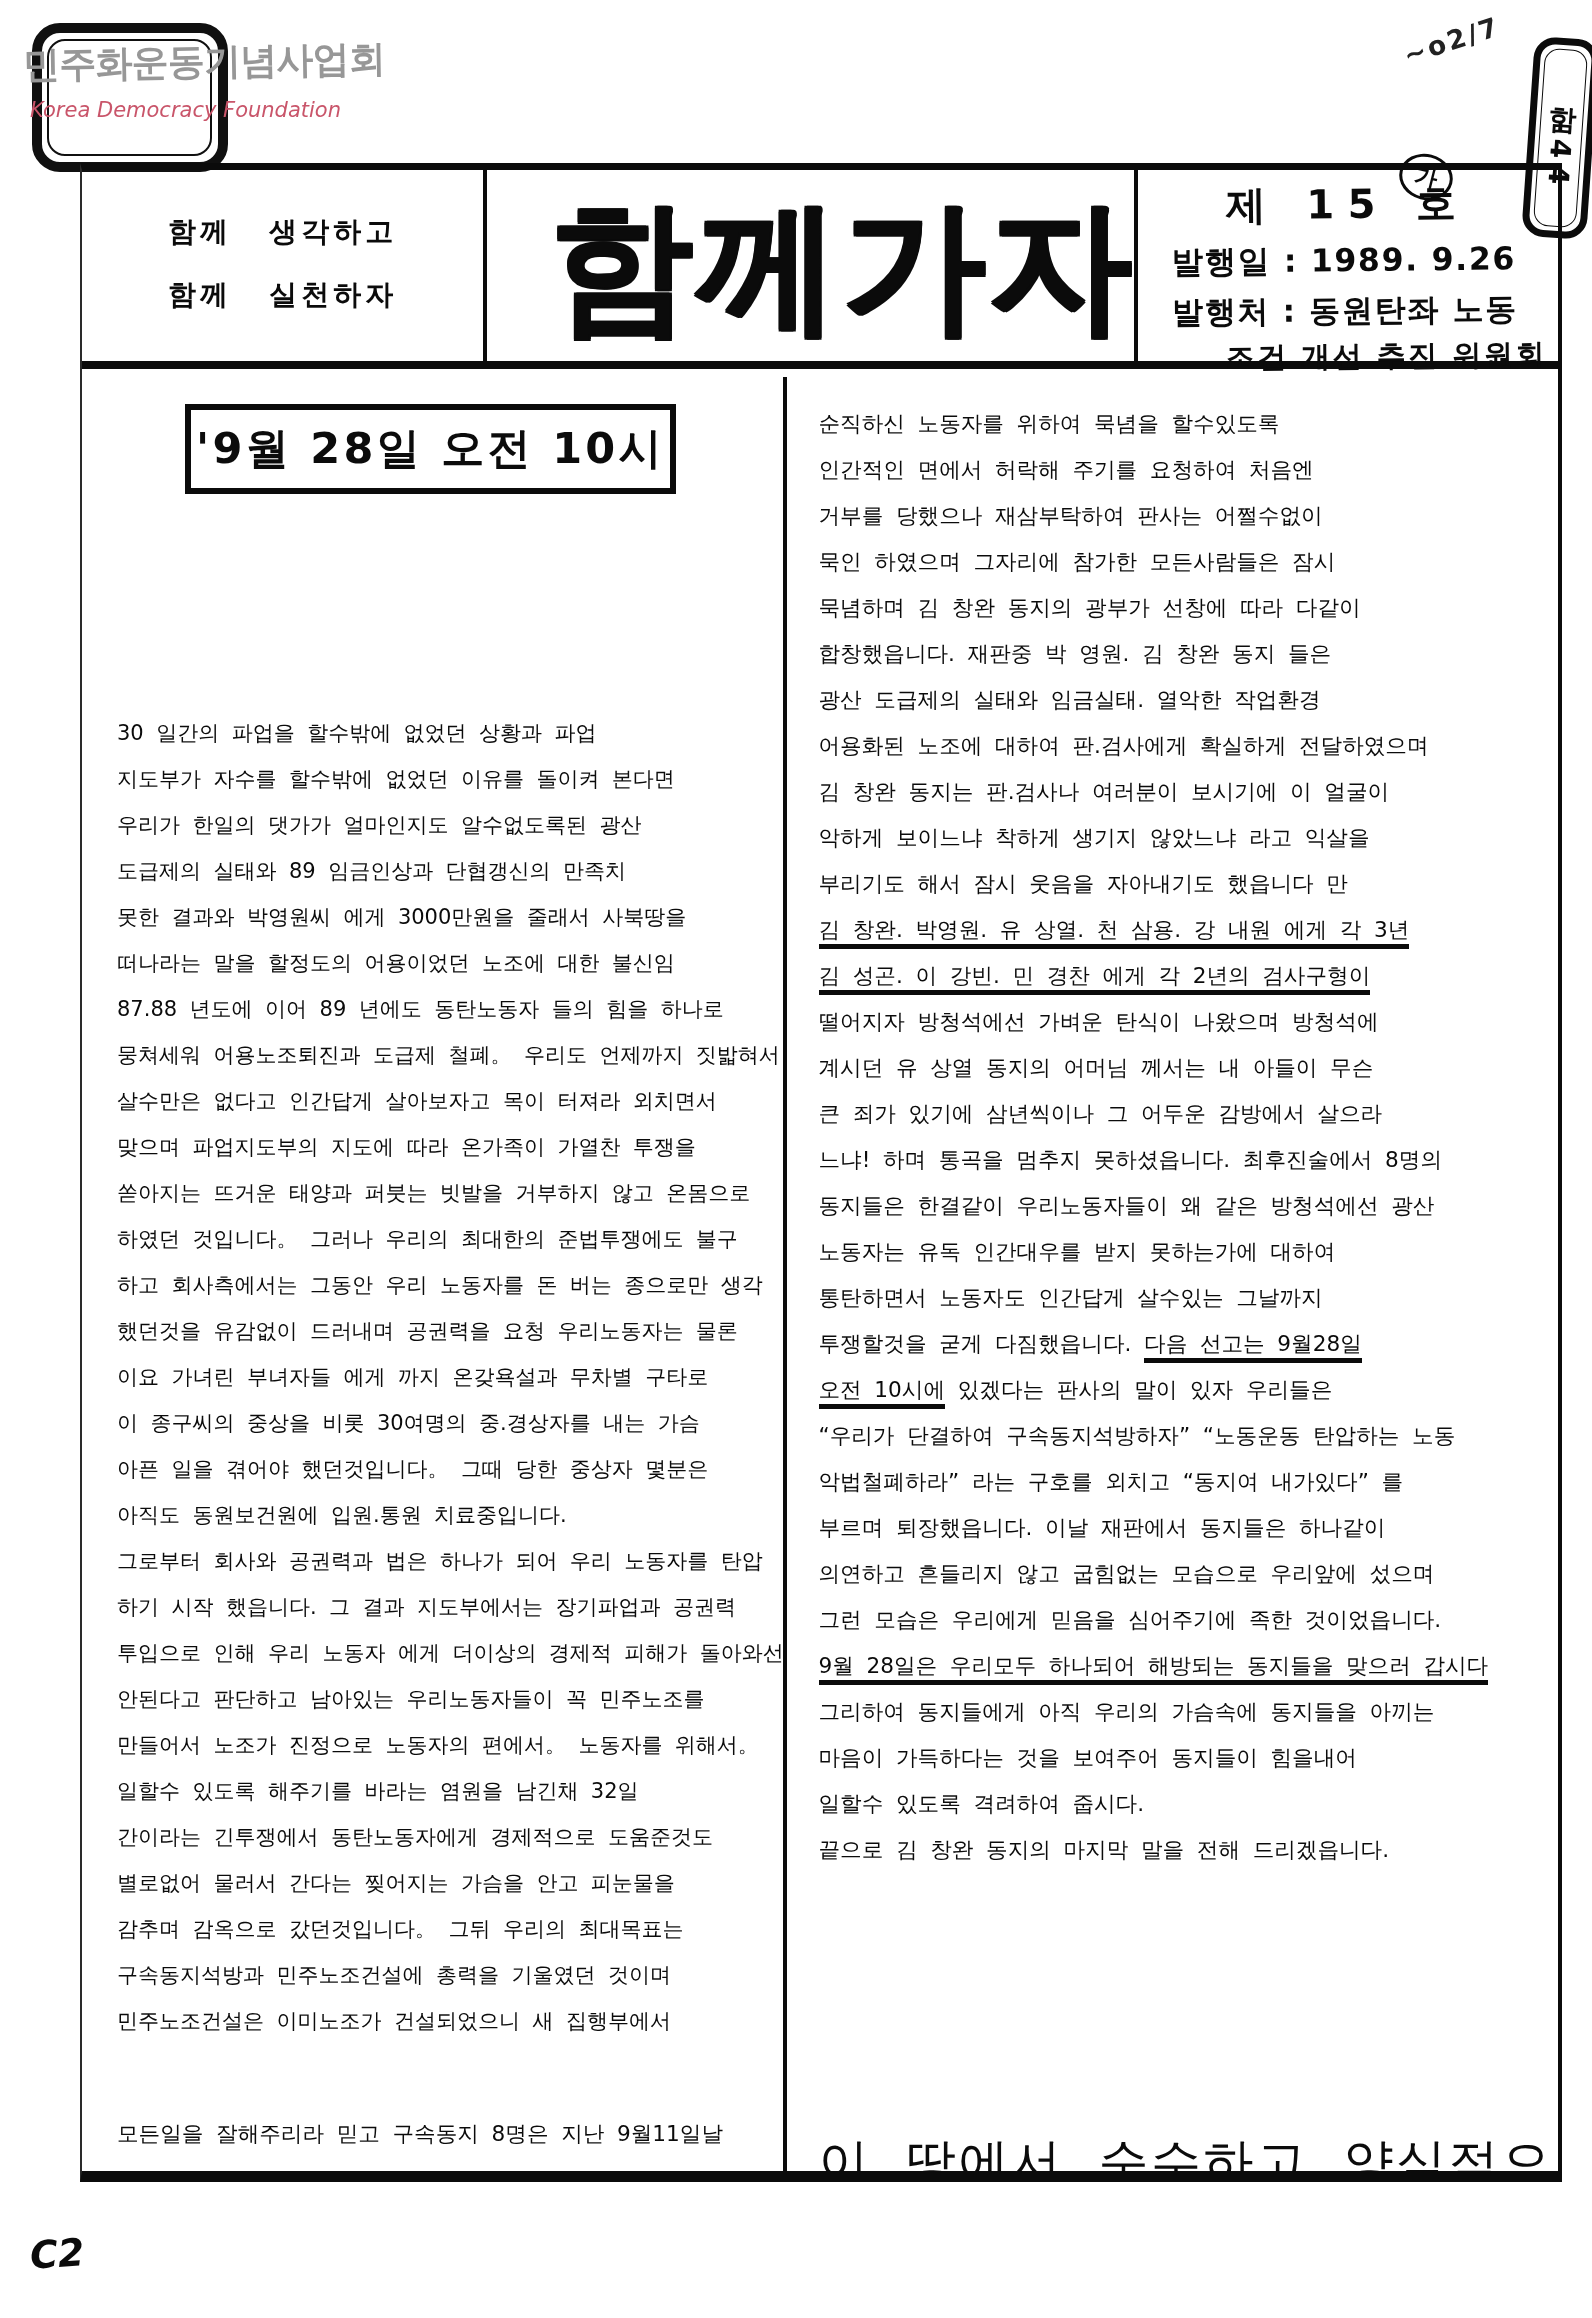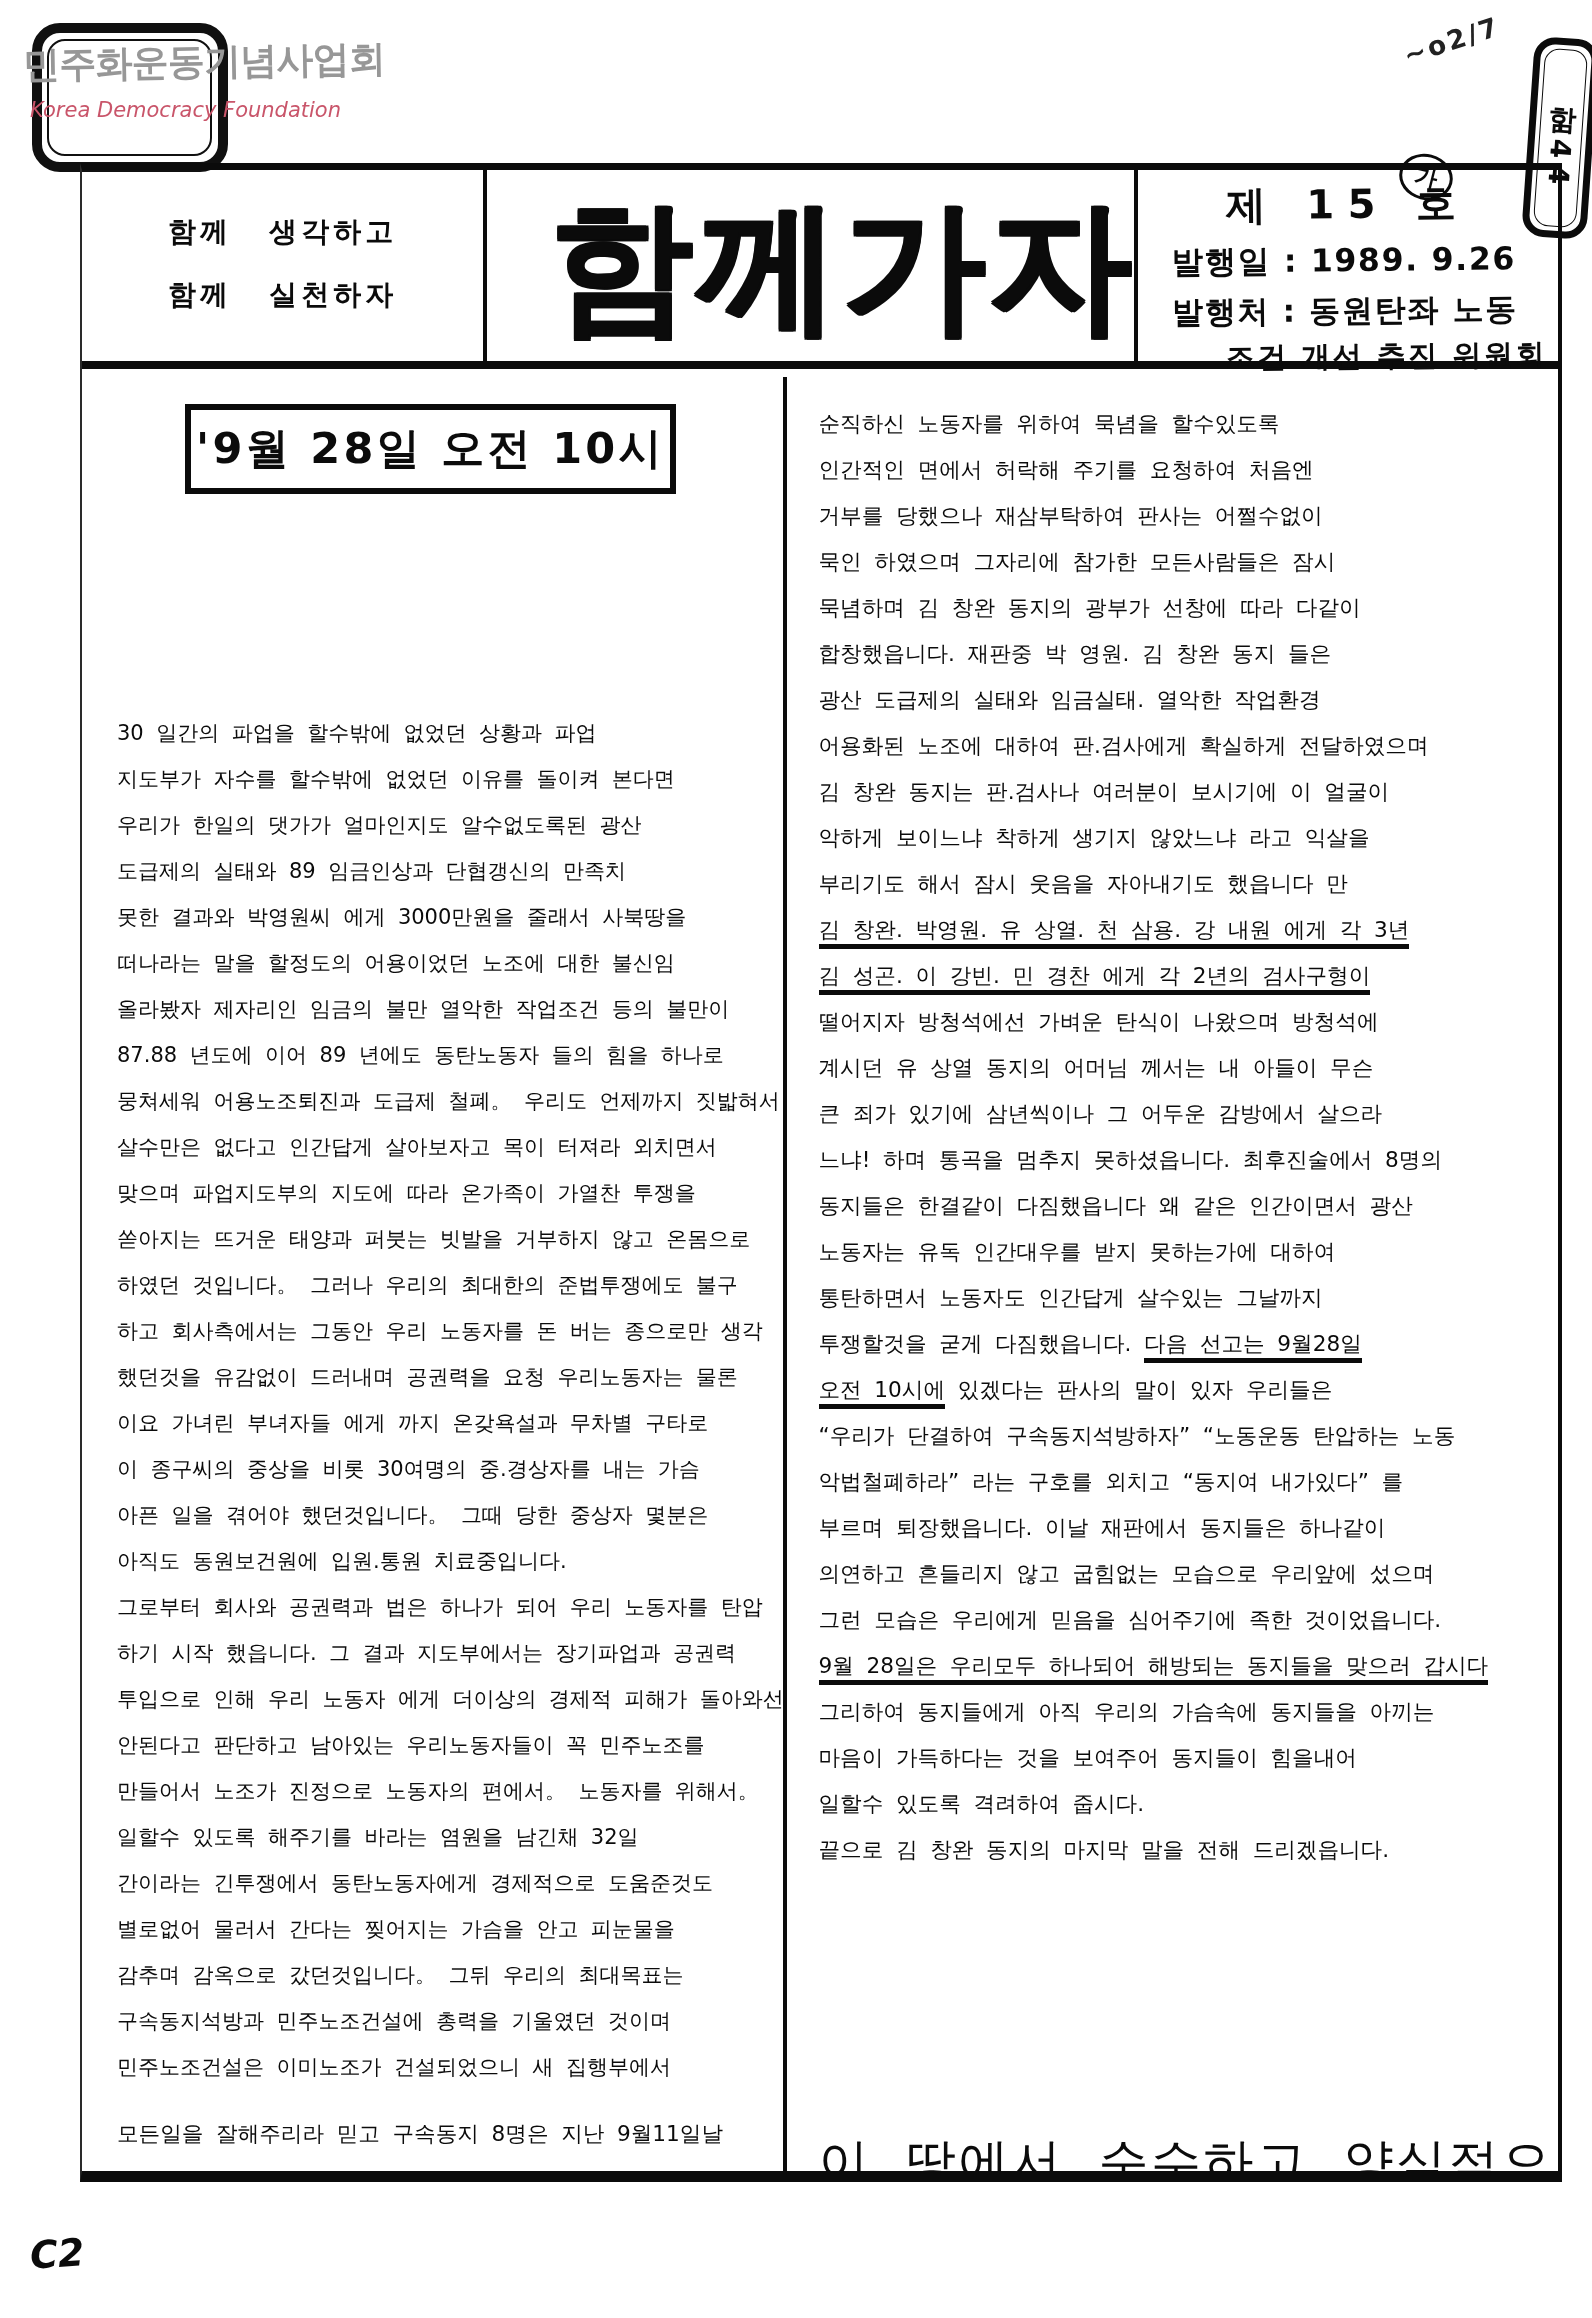--- a/index.html
+++ b/index.html
@@ -149,21 +149,20 @@
 
   <div class="col-left">
     <div class="date-heading">'9월 28일 오전 10시</div>
     <div class="left-para1">
         <div class="tline"><span>30 일간의 파업을 할수밖에 없었던 상황과 파업</span></div>
         <div class="tline"><span>지도부가 자수를 할수밖에 없었던 이유를 돌이켜 본다면</span></div>
         <div class="tline"><span>우리가 한일의 댓가가 얼마인지도 알수없도록된 광산</span></div>
         <div class="tline"><span>도급제의 실태와 89 임금인상과 단협갱신의 만족치</span></div>
         <div class="tline"><span>못한 결과와 박영원씨 에게 3000만원을 줄래서 사북땅을</span></div>
         <div class="tline"><span>떠나라는 말을 할정도의 어용이었던 노조에 대한 불신임</span></div>
-        <div class="tline"><span>올라봤자 제자리인 임금의 불만 열악한 작업조건 등의 불만이</span></div>
         <div class="tline"><span>87.88 년도에 이어 89 년에도 동탄노동자 들의 힘을 하나로</span></div>
         <div class="tline"><span>뭉쳐세워 어용노조퇴진과 도급제 철폐。 우리도 언제까지 짓밟혀서</span></div>
         <div class="tline"><span>살수만은 없다고 인간답게 살아보자고 목이 터져라 외치면서</span></div>
         <div class="tline"><span>맞으며 파업지도부의 지도에 따라 온가족이 가열찬 투쟁을</span></div>
         <div class="tline"><span>쏟아지는 뜨거운 태양과 퍼붓는 빗발을 거부하지 않고 온몸으로</span></div>
         <div class="tline"><span>하였던 것입니다。 그러나 우리의 최대한의 준법투쟁에도 불구</span></div>
         <div class="tline"><span>하고 회사측에서는 그동안 우리 노동자를 돈 버는 종으로만 생각</span></div>
         <div class="tline"><span>했던것을 유감없이 드러내며 공권력을 요청 우리노동자는 물론</span></div>
         <div class="tline"><span>이요 가녀린 부녀자들 에게 까지 온갖욕설과 무차별 구타로</span></div>
         <div class="tline"><span>이 종구씨의 중상을 비롯 30여명의 중.경상자를 내는 가슴</span></div>
@@ -199,21 +198,21 @@
         <div class="tline"><span>어용화된 노조에 대하여 판.검사에게 확실하게 전달하였으며</span></div>
         <div class="tline"><span>김 창완 동지는 판.검사나 여러분이 보시기에 이 얼굴이</span></div>
         <div class="tline"><span>악하게 보이느냐 착하게 생기지 않았느냐 라고 익살을</span></div>
         <div class="tline"><span>부리기도 해서 잠시 웃음을 자아내기도 했읍니다 만</span></div>
         <div class="tline"><span class="u">김 창완. 박영원. 유 상열. 천 삼용. 강 내원 에게 각 3년</span></div>
         <div class="tline"><span class="u">김 성곤. 이 강빈. 민 경찬 에게 각 2년의 검사구형이</span></div>
         <div class="tline"><span>떨어지자 방청석에선 가벼운 탄식이 나왔으며 방청석에</span></div>
         <div class="tline"><span>계시던 유 상열 동지의 어머님 께서는 내 아들이 무슨</span></div>
         <div class="tline"><span>큰 죄가 있기에 삼년씩이나 그 어두운 감방에서 살으라</span></div>
         <div class="tline"><span>느냐! 하며 통곡을 멈추지 못하셨읍니다. 최후진술에서 8명의</span></div>
-        <div class="tline"><span>동지들은 한결같이 다짐했읍니다 왜 같은 인간이면서 광산</span></div>
+        <div class="tline"><span>동지들은 한결같이 우리노동자들이 왜 같은 방청석에선 광산</span></div>
         <div class="tline"><span>노동자는 유독 인간대우를 받지 못하는가에 대하여</span></div>
         <div class="tline"><span>통탄하면서 노동자도 인간답게 살수있는 그날까지</span></div>
         <div class="tline"><span>투쟁할것을 굳게 다짐했읍니다. </span><span class="u">다음 선고는 9월28일</span></div>
         <div class="tline"><span class="u">오전 10시에</span><span> 있겠다는 판사의 말이 있자 우리들은</span></div>
         <div class="tline"><span>“우리가 단결하여 구속동지석방하자” “노동운동 탄압하는 노동</span></div>
         <div class="tline"><span>악법철폐하라” 라는 구호를 외치고 “동지여 내가있다” 를</span></div>
         <div class="tline"><span>부르며 퇴장했읍니다. 이날 재판에서 동지들은 하나같이</span></div>
         <div class="tline"><span>의연하고 흔들리지 않고 굽힘없는 모습으로 우리앞에 섰으며</span></div>
         <div class="tline"><span>그런 모습은 우리에게 믿음을 심어주기에 족한 것이었읍니다.</span></div>
         <div class="tline"><span class="u">9월 28일은 우리모두 하나되어 해방되는 동지들을 맞으러 갑시다</span></div>

